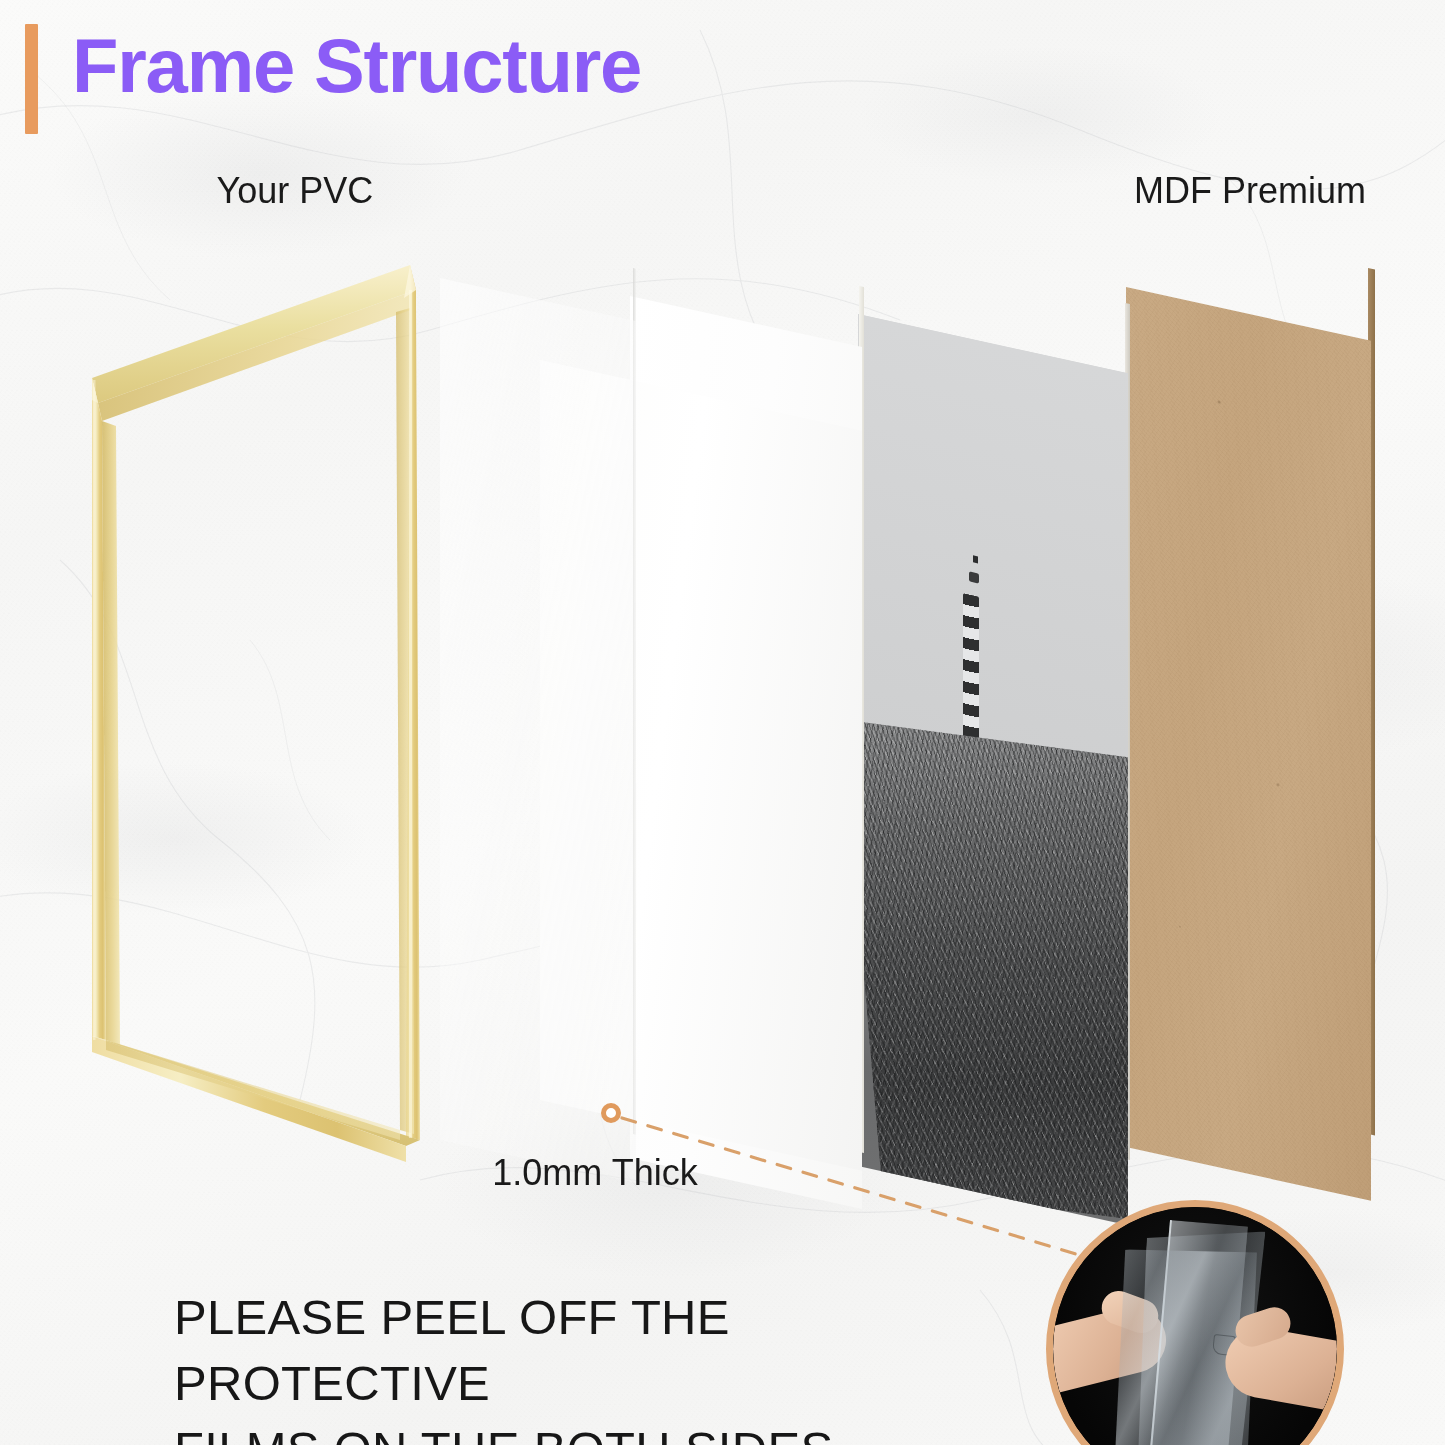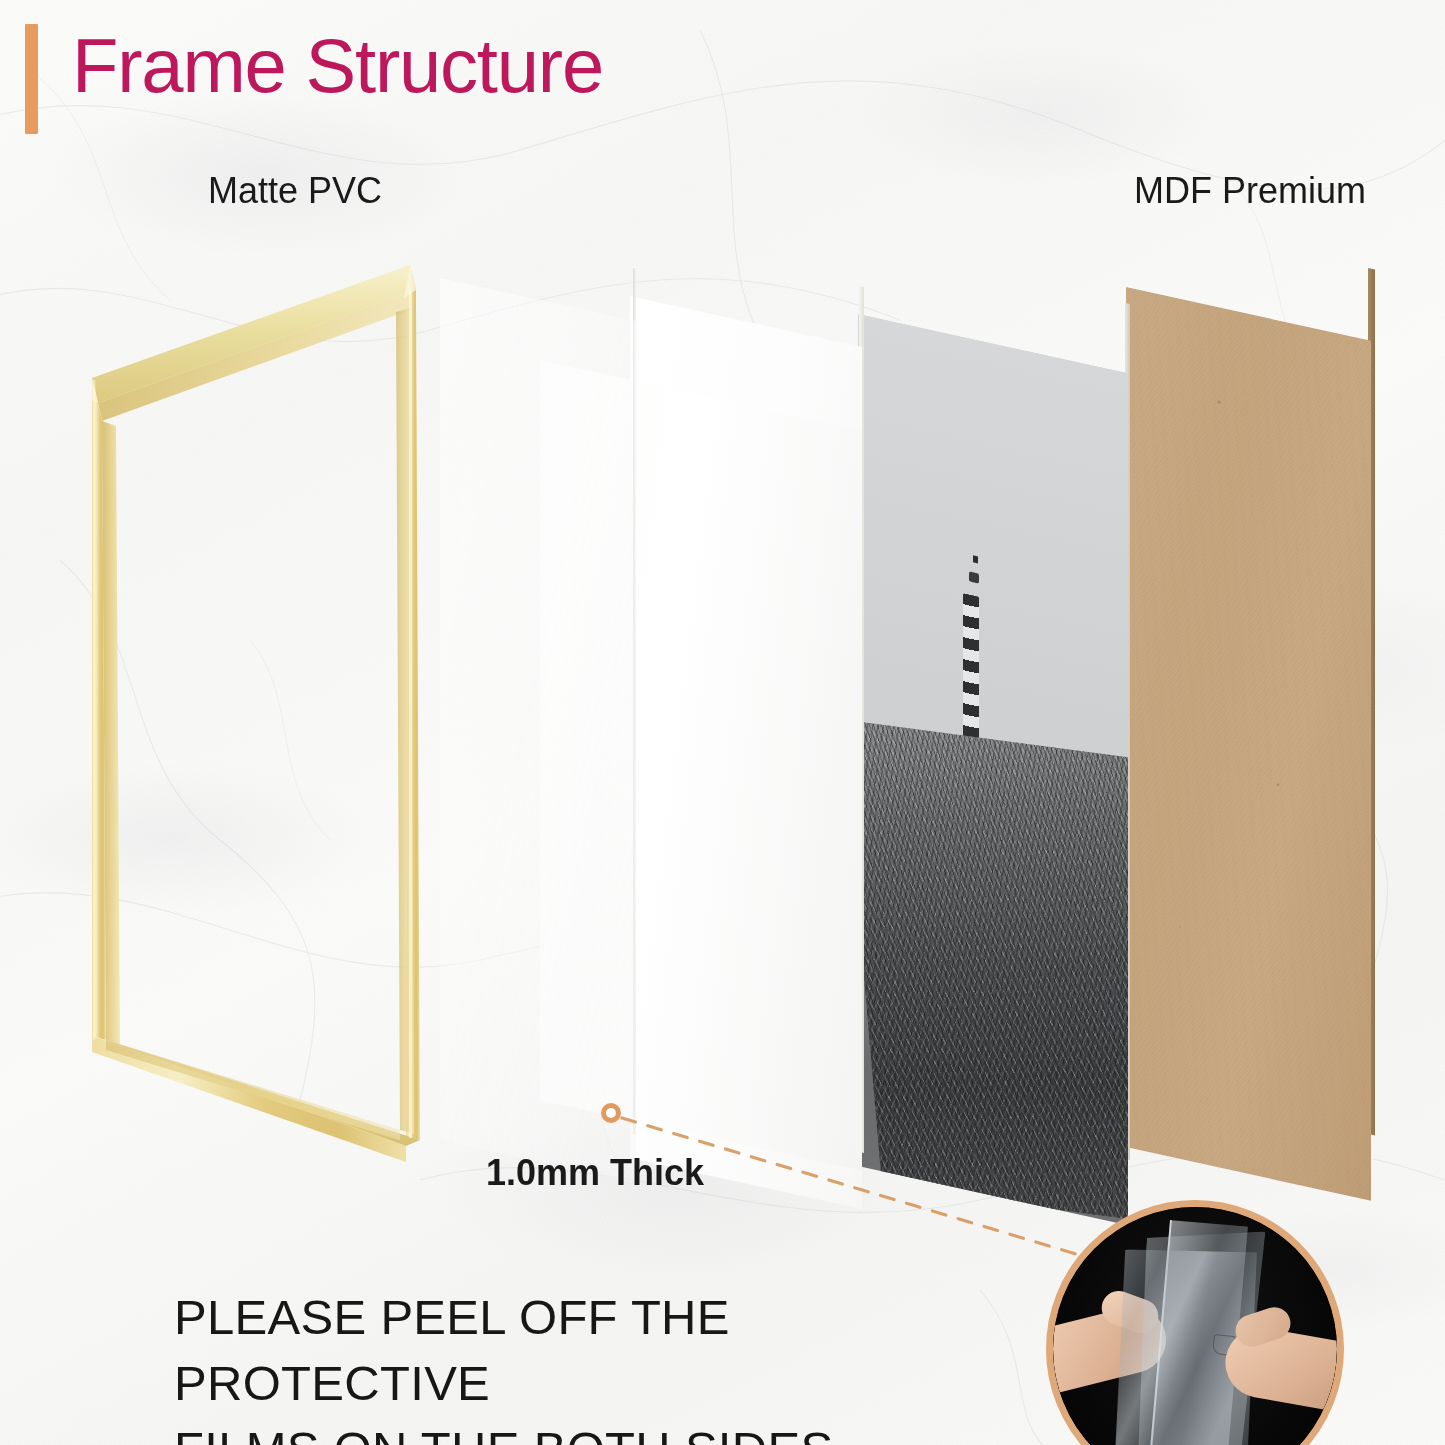--- a/index.html
+++ b/index.html
@@ -31,37 +31,37 @@
       repeating-linear-gradient(127deg, rgba(0,0,0,.010) 0 1px, transparent 1px 4px);
   }
 
   
   .accent-bar{
     position:absolute;left:25px;top:24px;width:13px;height:110px;
     background:#e89b5e;border-radius:1px;
   }
   .title{
     position:absolute;left:72px;top:26px;
-    font-size:76px;font-weight:400;color:#be185d;
+    font-size:76px;font-weight:700;color:#8b5cf6;
     letter-spacing:-1.2px;line-height:1.05;white-space:nowrap;
   }
 
   
   .toplabel{
     position:absolute;text-align:center;
     font-size:36px;font-weight:400;color:#1a1a1a;line-height:1.25;
   }
   #lbl-frame{left:150px;top:168px;width:290px;}
   #lbl-mat{left:565px;top:168px;width:390px;}
   #lbl-mdf{left:1080px;top:168px;width:340px;}
 
   
   .botlabel{
     position:absolute;text-align:center;
-    font-size:36px;font-weight:700;color:#1a1a1a;line-height:1.3;
+    font-size:36px;font-weight:400;color:#1a1a1a;line-height:1.3;
   }
   #lbl-plexi{left:250px;top:1150px;width:690px;}
   #lbl-print{left:840px;top:1158px;width:290px;}
 
   
   .layer{position:absolute;}
 
   
   .mdf{
     left:1126px;top:287px;width:245px;height:860px;
@@ -247,21 +247,21 @@
       <path d="M560 1000 C 610 1060, 580 1130, 640 1190"></path>
       <path d="M840 640 C 900 700, 870 780, 930 840"></path>
     </g>
   </svg>
   <div class="grain"></div>
 
   <div class="accent-bar"></div>
   <div class="title">Frame Structure</div>
 
   <div class="toplabel" id="lbl-frame">
-    <div>Matte PVC</div>
+    <div>Your PVC</div>
   </div>
   <div class="toplabel" id="lbl-mdf">
     <div>MDF Premium</div>
   </div>
 
   <div class="layer mdf-edge"></div>
   <div class="layer mdf"></div>
 
   <div class="layer print-edge"></div>
   <div class="layer print">

